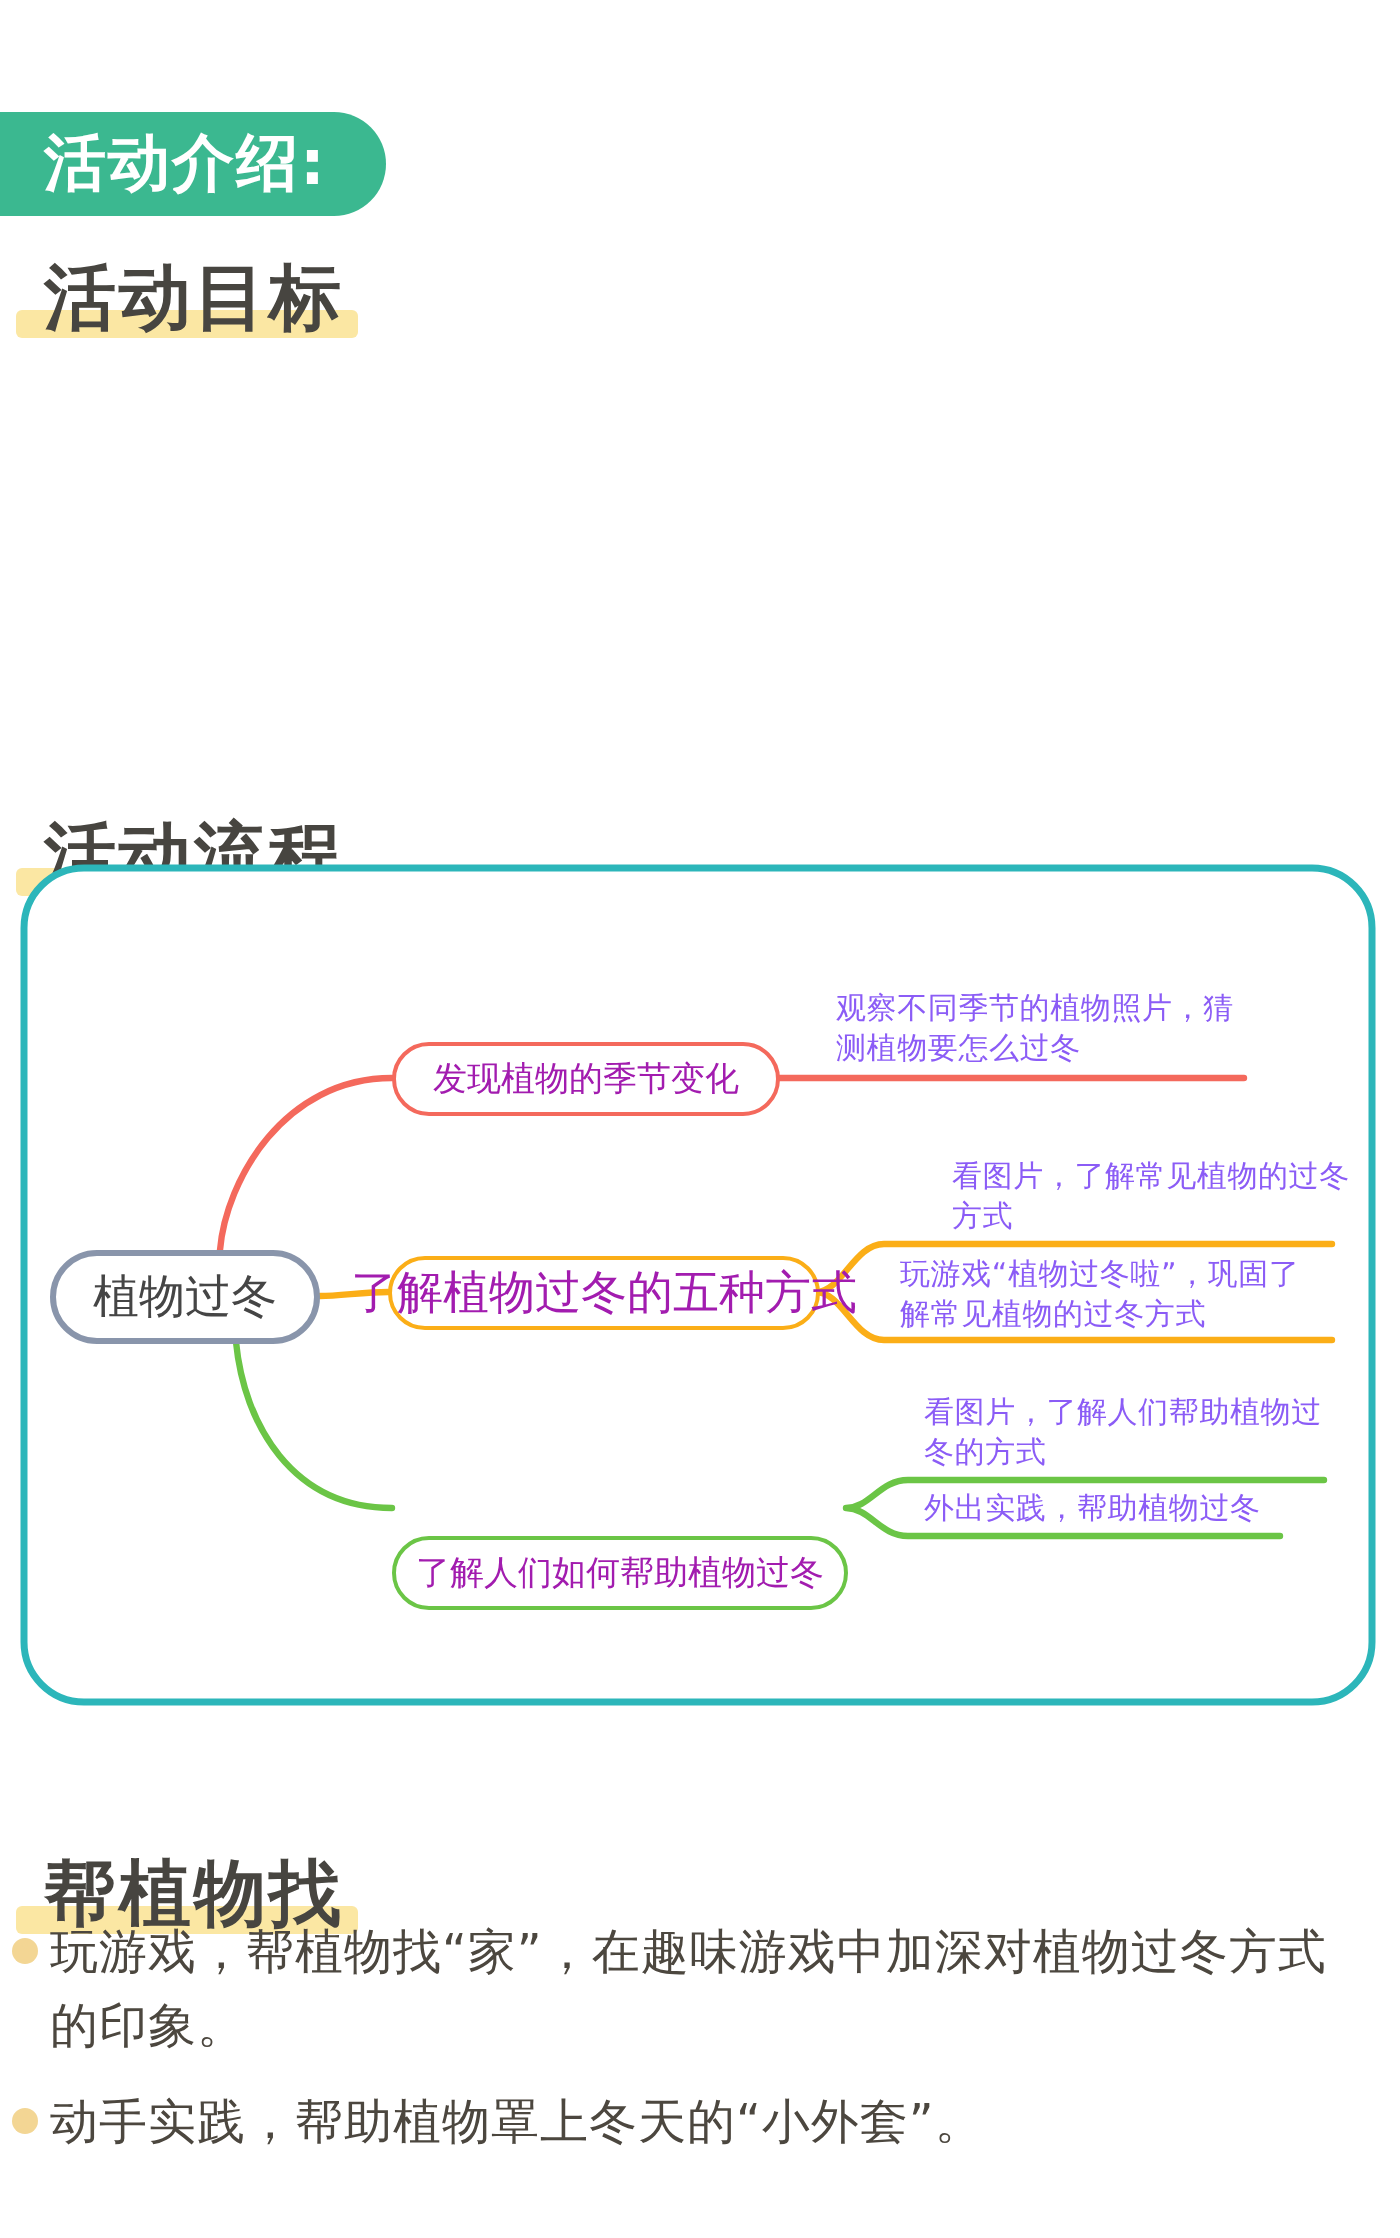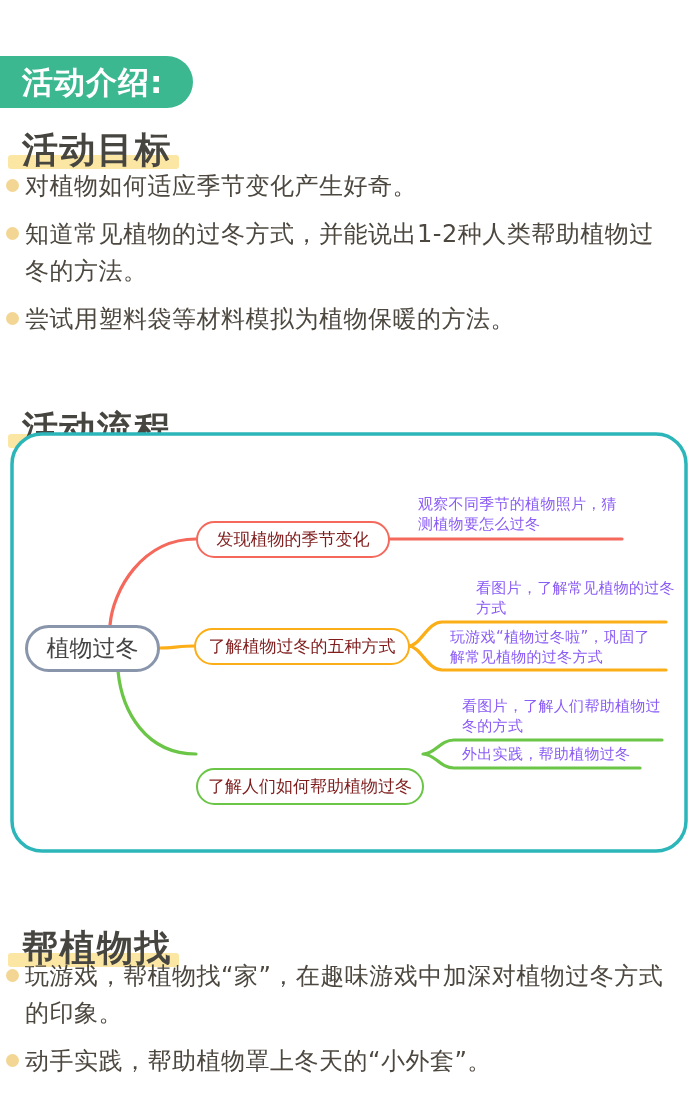--- a/index.html
+++ b/index.html
@@ -34,28 +34,28 @@
   .blist li::before {
     content:""; position:absolute; left:0; top:11px; width:13px; height:13px;
     border-radius:50%; background:#f3d694;
   }
   
   .mapbox { position:absolute; left:10px; top:432px; width:678px; height:421px; }
   .mapbox svg { position:absolute; left:0; top:0; }
   .pill {
     position:absolute; box-sizing:border-box; background:#ffffff;
     display:flex; align-items:center; justify-content:center;
-    color:#7f1d1d; white-space:nowrap;
+    color:#a21caf; white-space:nowrap;
   }
   .pill.root {
     left:15px; top:193px; width:135px; height:47px; border:3px solid #8995ab;
     border-radius:24px; font-size:23px; font-weight:500; color:#454545;
   }
   .pill.n1 { left:186px; top:89px;  width:194px; height:37px; border:2.5px solid #f4695c; border-radius:19px; font-size:17px; }
-  .pill.n2 { left:184px; top:196px; width:216px; height:37px; border:2.5px solid #fbae17; border-radius:19px; font-size:17px; }
+  .pill.n2 { left:184px; top:196px; width:216px; height:37px; border:2.5px solid #fbae17; border-radius:19px; font-size:23px; }
   .pill.n3 { left:186px; top:304px; width:228px; height:37px; border:2.5px solid #6bc546; border-radius:19px; font-size:17px;margin-top:32px; }
   .leaf {
     position:absolute; font-size:15px; line-height:20px; letter-spacing:0.3px;
     color:#8b5cf6;
   }
   .leaf.l-red { left:408px; top:62px;  width:205px; }
   .leaf.l-y1  { left:440px; top:146px; width:205px;margin-left:26px; }
   .leaf.l-y2  { left:440px; top:195px; width:205px; }
   .leaf.l-g1  { left:452px; top:264px; width:205px; }
   .leaf.l-g2  { left:452px; top:312px; width:220px; }
@@ -64,25 +64,20 @@
 <body>
 
 <div class="page">
 
   <div class="badge">活动介绍:</div>
 
   <h2 class="sec-title" style="left:22px; top:100px;">
     <span class="hl">活动目标</span>
   </h2>
 
-  <ul class="blist" style="top:168px;">
-    <li>对植物如何适应季节变化产生好奇。</li>
-    <li>知道常见植物的过冬方式，并能说出1-2种人类帮助植物过冬的方法。</li>
-    <li>尝试用塑料袋等材料模拟为植物保暖的方法。</li>
-  </ul>
 
   <h2 class="sec-title" style="left:22px; top:379px;">
     <span class="hl">活动流程</span>
   </h2>
 
   <div class="mapbox">
     <svg width="678" height="421" viewBox="0 0 678 421">
       <rect x="2" y="2" width="674" height="417" rx="30" fill="#ffffff" stroke-width="3.5" stroke="#2cb6ba"></rect>
       <path fill="none" stroke-width="3.2" stroke-linecap="round" d="M100,193 C103,158 132,107 186,107 M378,107 H612" stroke="#f4695c"></path>
       <path fill="none" stroke-width="3.2" stroke-linecap="round" d="M150,216 C160,216 172,214 184,214 M398,214 C411,214 417,190 432,190 H656 M398,214 C411,214 417,238 432,238 H656" stroke="#fbae17"></path>

